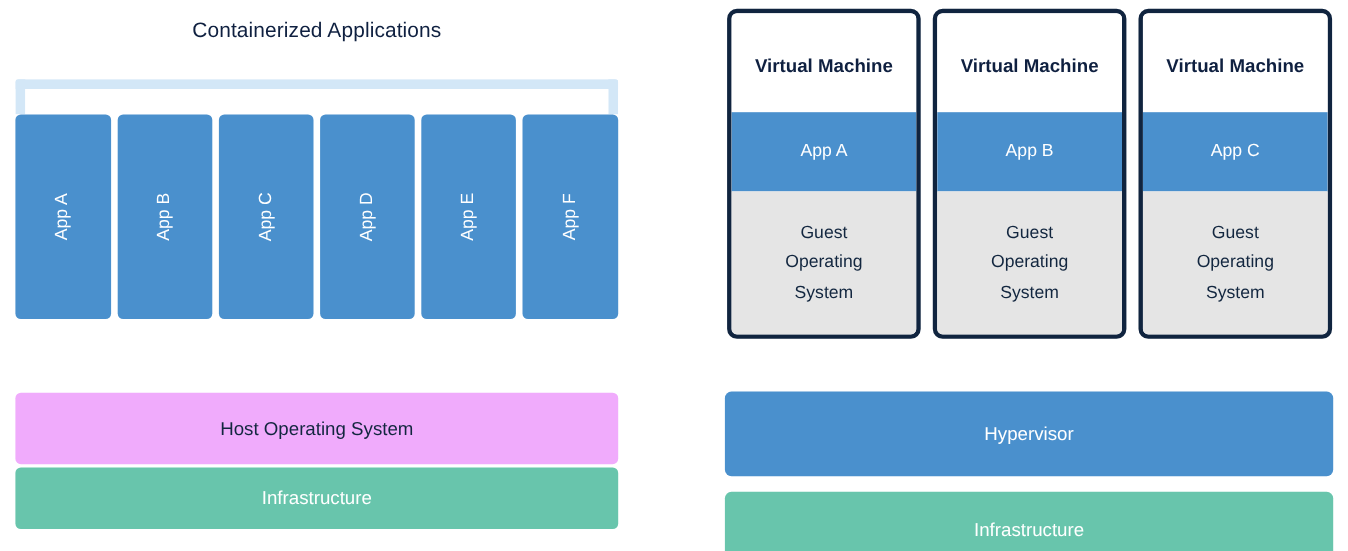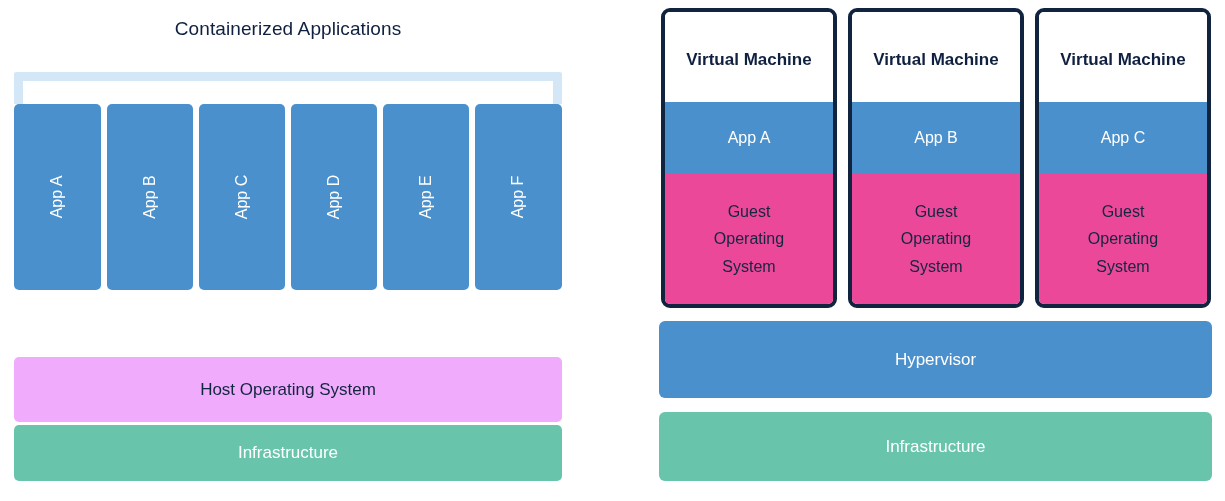--- a/index.html
+++ b/index.html
@@ -114,40 +114,41 @@
     flex: 0 0 72px;
     background: #4a90cd;
     color: #ffffff;
     font-size: 16px;
     display: flex;
     align-items: center;
     justify-content: center;
   }
   .vm-guest {
     flex: 1 1 auto;
-    background: #ec4899;
+    background: #e5e5e5;
     color: #12263f;
     font-size: 16px;
     line-height: 1.72;
     display: flex;
     align-items: center;
     justify-content: center;
     text-align: center;
   }
 
   .rbar {
     position: absolute;
     left: 659px;
     width: 553px;
     box-sizing: border-box;
     display: flex;
     align-items: center;
     justify-content: center;
     border-radius: 6px;
     font-size: 17px;
+    margin-top: 35px;
   }
   .rbar-hyper { top: 321px; height: 77px; background: #4a90cd; color: #ffffff; }
   .rbar-infra { top: 412px; height: 69px; background: #68c5ac; color: #ffffff; }
 </style>
 </head>
 <body>
 
 <div class="stage">
 
   <div class="panel-left">

